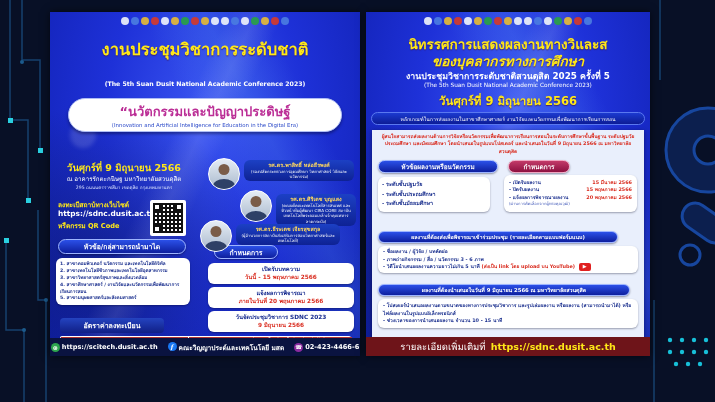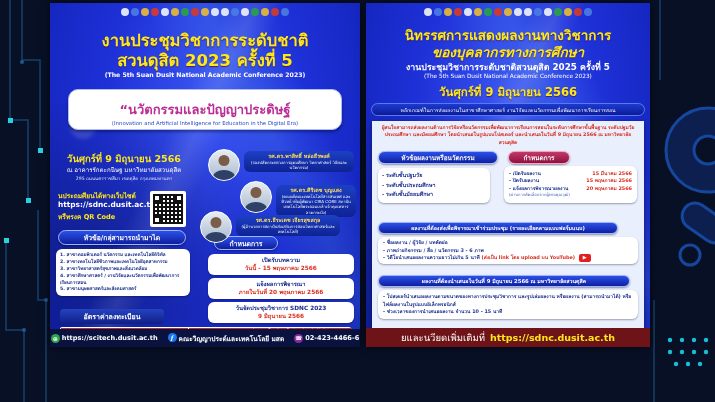--- a/index.html
+++ b/index.html
@@ -2,21 +2,21 @@
 <html><head>
 <meta charset="utf-8">
 <style>
   html,body{margin:0;padding:0;}
   body{width:715px;height:402px;background:#081026;overflow:hidden;
        font-family:"DejaVu Sans",sans-serif;position:relative;}
   .abs{position:absolute;}
   
   .side-deco{position:absolute;top:0;height:402px;pointer-events:none;}
   
-  .poster{position:absolute;top:3px;height:344px;overflow:hidden;
+  .poster{position:absolute;top:12px;height:344px;overflow:hidden;
     background:radial-gradient(ellipse at 50% 30%,#3a55f2 0%,#1e31d8 45%,#0f1fae 100%);
     box-shadow:0 0 8px rgba(0,0,0,.6);}
   #posterL{left:50px;width:310px;}
   #posterR{left:366px;width:284px;}
   .streaks{position:absolute;inset:0;
     background:linear-gradient(115deg,transparent 38%,rgba(255,255,255,.10) 44%,transparent 50%),
                linear-gradient(62deg,transparent 55%,rgba(120,200,255,.14) 68%,transparent 80%),
                radial-gradient(circle at 15% 75%,rgba(10,20,70,.45) 0%,transparent 45%);}
   .bokeh{position:absolute;border-radius:50%;background:rgba(255,255,255,.14);filter:blur(2px);}
   
@@ -25,22 +25,22 @@
   .lr .lg:nth-child(3n){background:#e0b63a}
   .lr .lg:nth-child(4n){background:#cf3a30}
   .lr .lg:nth-child(5n+2){background:#4a7ae0}
   .lr .lg:nth-child(7n){background:#2a9e4a}
   
   .ctr{text-align:center;left:0;right:0;}
   .yel{color:#ffe818;font-weight:bold;}
   .wht{color:#ffffff;}
   .ttl-shadow{text-shadow:0 1px 1px rgba(60,20,90,.8);}
   
-  .theme-box{position:absolute;background:#fff;border:1.5px solid #aebdf5;border-radius:10px;
-    box-shadow:0 2px 3px rgba(0,0,30,.4);text-align:center;padding:12px 4px 3px;box-sizing:border-box;}
+  .theme-box{position:absolute;background:#fff;border:1.5px solid #aebdf5;border-radius:18px;
+    box-shadow:0 2px 3px rgba(0,0,30,.4);text-align:center;padding:5px 4px 3px;box-sizing:border-box;}
   .theme1{color:#bb2e96;font-weight:bold;font-size:13px;line-height:1.2;}
   .theme2{color:#1b2c94;font-weight:bold;font-size:13px;line-height:1.2;}
   .theme-en{color:#2a49c8;font-size:5.4px;margin-top:2px;}
   
   .qr{position:absolute;width:36px;height:36px;background:#fff;border-radius:2px;padding:3px;box-sizing:border-box;}
   .qr-pat{width:100%;height:100%;
     background:repeating-linear-gradient(0deg,#111 0 2px,transparent 2px 4px),
                repeating-linear-gradient(90deg,#111 0 2px,#fff 2px 4px);}
   .qm{position:absolute;width:8px;height:8px;border:2px solid #111;background:#fff;box-sizing:border-box;}
   .qm1{left:3px;top:3px}.qm2{right:3px;top:3px}.qm3{left:3px;bottom:3px}
@@ -170,35 +170,34 @@
       <span class="lg"></span>
       <span class="lg"></span>
       <span class="lg"></span>
       <span class="lg"></span>
       <span class="lg"></span>
       <span class="lg"></span>
       <span class="lg"></span>
   </div>
 
   <div class="abs ctr yel ttl-shadow" style="top:24px;font-size:16.5px;">งานประชุมวิชาการระดับชาติ</div>
-  <div class="abs ctr yel ttl-shadow" style="top:44px;font-size:16.5px;">สวนดุสิต 2023 ครั้งที่ 5</div>
   <div class="abs ctr wht" style="top:68px;font-size:6.2px;font-weight:bold;">(The 5th Suan Dusit National Academic Conference 2023)</div>
 
   <div class="theme-box" style="left:18px;top:86px;width:274px;">
     <div class="theme1">“นวัตกรรมและปัญญาประดิษฐ์</div>
     <div class="theme-en">(Innovation and Artificial Intelligence for Education in the Digital Era)</div>
   </div>
 
   <div class="abs yel" style="left:6px;top:148px;width:136px;text-align:center;font-size:9.5px;">วันศุกร์ที่ 9 มิถุนายน 2566</div>
   <div class="abs wht" style="left:6px;top:162px;width:136px;text-align:center;font-size:6.2px;">ณ อาคารรักตะกนิษฐ มหาวิทยาลัยสวนดุสิต</div>
   <div class="abs" style="left:6px;top:172px;width:136px;text-align:center;font-size:4.6px;color:#d8e0ff;">295 ถนนนครราชสีมา เขตดุสิต กรุงเทพมหานคร</div>
 
-  <div class="abs yel" style="left:8px;top:187px;width:90px;font-size:6.6px;">นประถมศียนได้ทางเว็บไซต์</div>
+  <div class="abs yel" style="left:8px;top:187px;width:90px;font-size:6.6px;">ลงทะเบีสถาบ้ทางเว็บไซต์</div>
   <div class="abs wht" style="left:8px;top:197px;width:92px;font-size:7.4px;font-weight:bold;">https://sdnc.dusit.ac.th</div>
-  <div class="abs yel" style="left:8px;top:208px;width:90px;font-size:6.6px;">หรืทรงค QR Code</div>
+  <div class="abs yel" style="left:8px;top:208px;width:90px;font-size:6.6px;">หรืตกรรม QR Code</div>
   <div class="qr" style="left:100px;top:188px;">
     <div class="qr-pat"></div>
     <span class="qm qm1"></span>
     <span class="qm qm2"></span>
     <span class="qm qm3"></span>
   </div>
 
   <div class="photo" style="left:158px;top:146px;"></div>
   <div class="sp-card" style="left:194px;top:148px;width:110px;">
     <div class="sp-name">รศ.ดร.พาสิทธิ์ หล่อธีรพงศ์</div>
@@ -295,21 +294,21 @@
       <span class="lg"></span>
       <span class="lg"></span>
       <span class="lg"></span>
       <span class="lg"></span>
       <span class="lg"></span>
       <span class="lg"></span>
       <span class="lg"></span>
       <span class="lg"></span>
   </div>
 
-  <div class="abs ctr yel ttl-shadow" style="top:21px;font-size:13.5px;">นิทรรศการแสดงผลงานทางวิชาการ</div>
+  <div class="abs ctr yel ttl-shadow" style="top:21px;font-size:13.5px;">นิทรรศการแสดงผลงานทางวิและส</div>
   <div class="abs ctr yel ttl-shadow" style="top:38px;font-size:13.5px;font-style:italic;">ของบุคลากรทางการศึกษา</div>
   <div class="abs ctr wht" style="top:57px;font-size:8.8px;font-weight:bold;">งานประชุมวิชาการระดับชาติสวนดุสิต 2025 ครั้งที่ 5</div>
   <div class="abs ctr wht" style="top:70px;font-size:5.8px;">(The 5th Suan Dusit National Academic Conference 2023)</div>
   <div class="abs ctr yel ttl-shadow" style="top:80px;font-size:11.5px;">วันศุกร์ที่ 9 มิถุนายน 2566</div>
 
   <div class="tagline" style="left:5px;right:5px;top:100px;height:13px;font-size:5.1px;">หลักเกณฑ์ในการส่งผลงานในสาขาศึกษาศาสตร์ งานวิจัยและนวัตกรรมเพื่อพัฒนาการเรียนการสอน</div>
 
   <div class="panel" style="left:6px;right:6px;top:118px;height:256px;">
     <div class="intro" style="left:5px;right:5px;top:3px;font-size:4.9px;">ผู้สนใจสามารถส่งผลงานด้านการวิจัยหรือนวัตกรรมเพื่อพัฒนาการเรียนการสอนในระดับการศึกษาขั้นพื้นฐาน ระดับปฐมวัย ประถมศึกษา และมัธยมศึกษา โดยนำเสนอในรูปแบบโปสเตอร์ และนำเสนอในวันที่ 9 มิถุนายน 2566 ณ มหาวิทยาลัยสวนดุสิต</div>
 
@@ -361,16 +360,16 @@
     </div>
 
     <div class="pill maroon" style="left:150px;top:214px;width:78px;height:12px;font-size:5.3px;">อัตราค่าลงทะเบียน</div>
     <div class="card" style="left:146px;top:229px;width:119px;padding:3px 4px;">
       <div class="redtxt" style="font-size:5px;">- ผู้ส่งผลงาน 500 บาท</div>
       <div class="note" style="font-size:4.3px;">(ชำระเมื่อผลงานผ่านการคัดเลือก)</div>
     </div>
   </div>
 
   <div class="r-footer">
-    <span class="rf-lbl">ยและนวียดเพิ่มเติมที่</span>
+    <span class="rf-lbl">รายละเอียดเพิ่มเติมที่</span>
     <span class="rf-url">https://sdnc.dusit.ac.th</span>
   </div>
 </div>
 
 </body></html>

